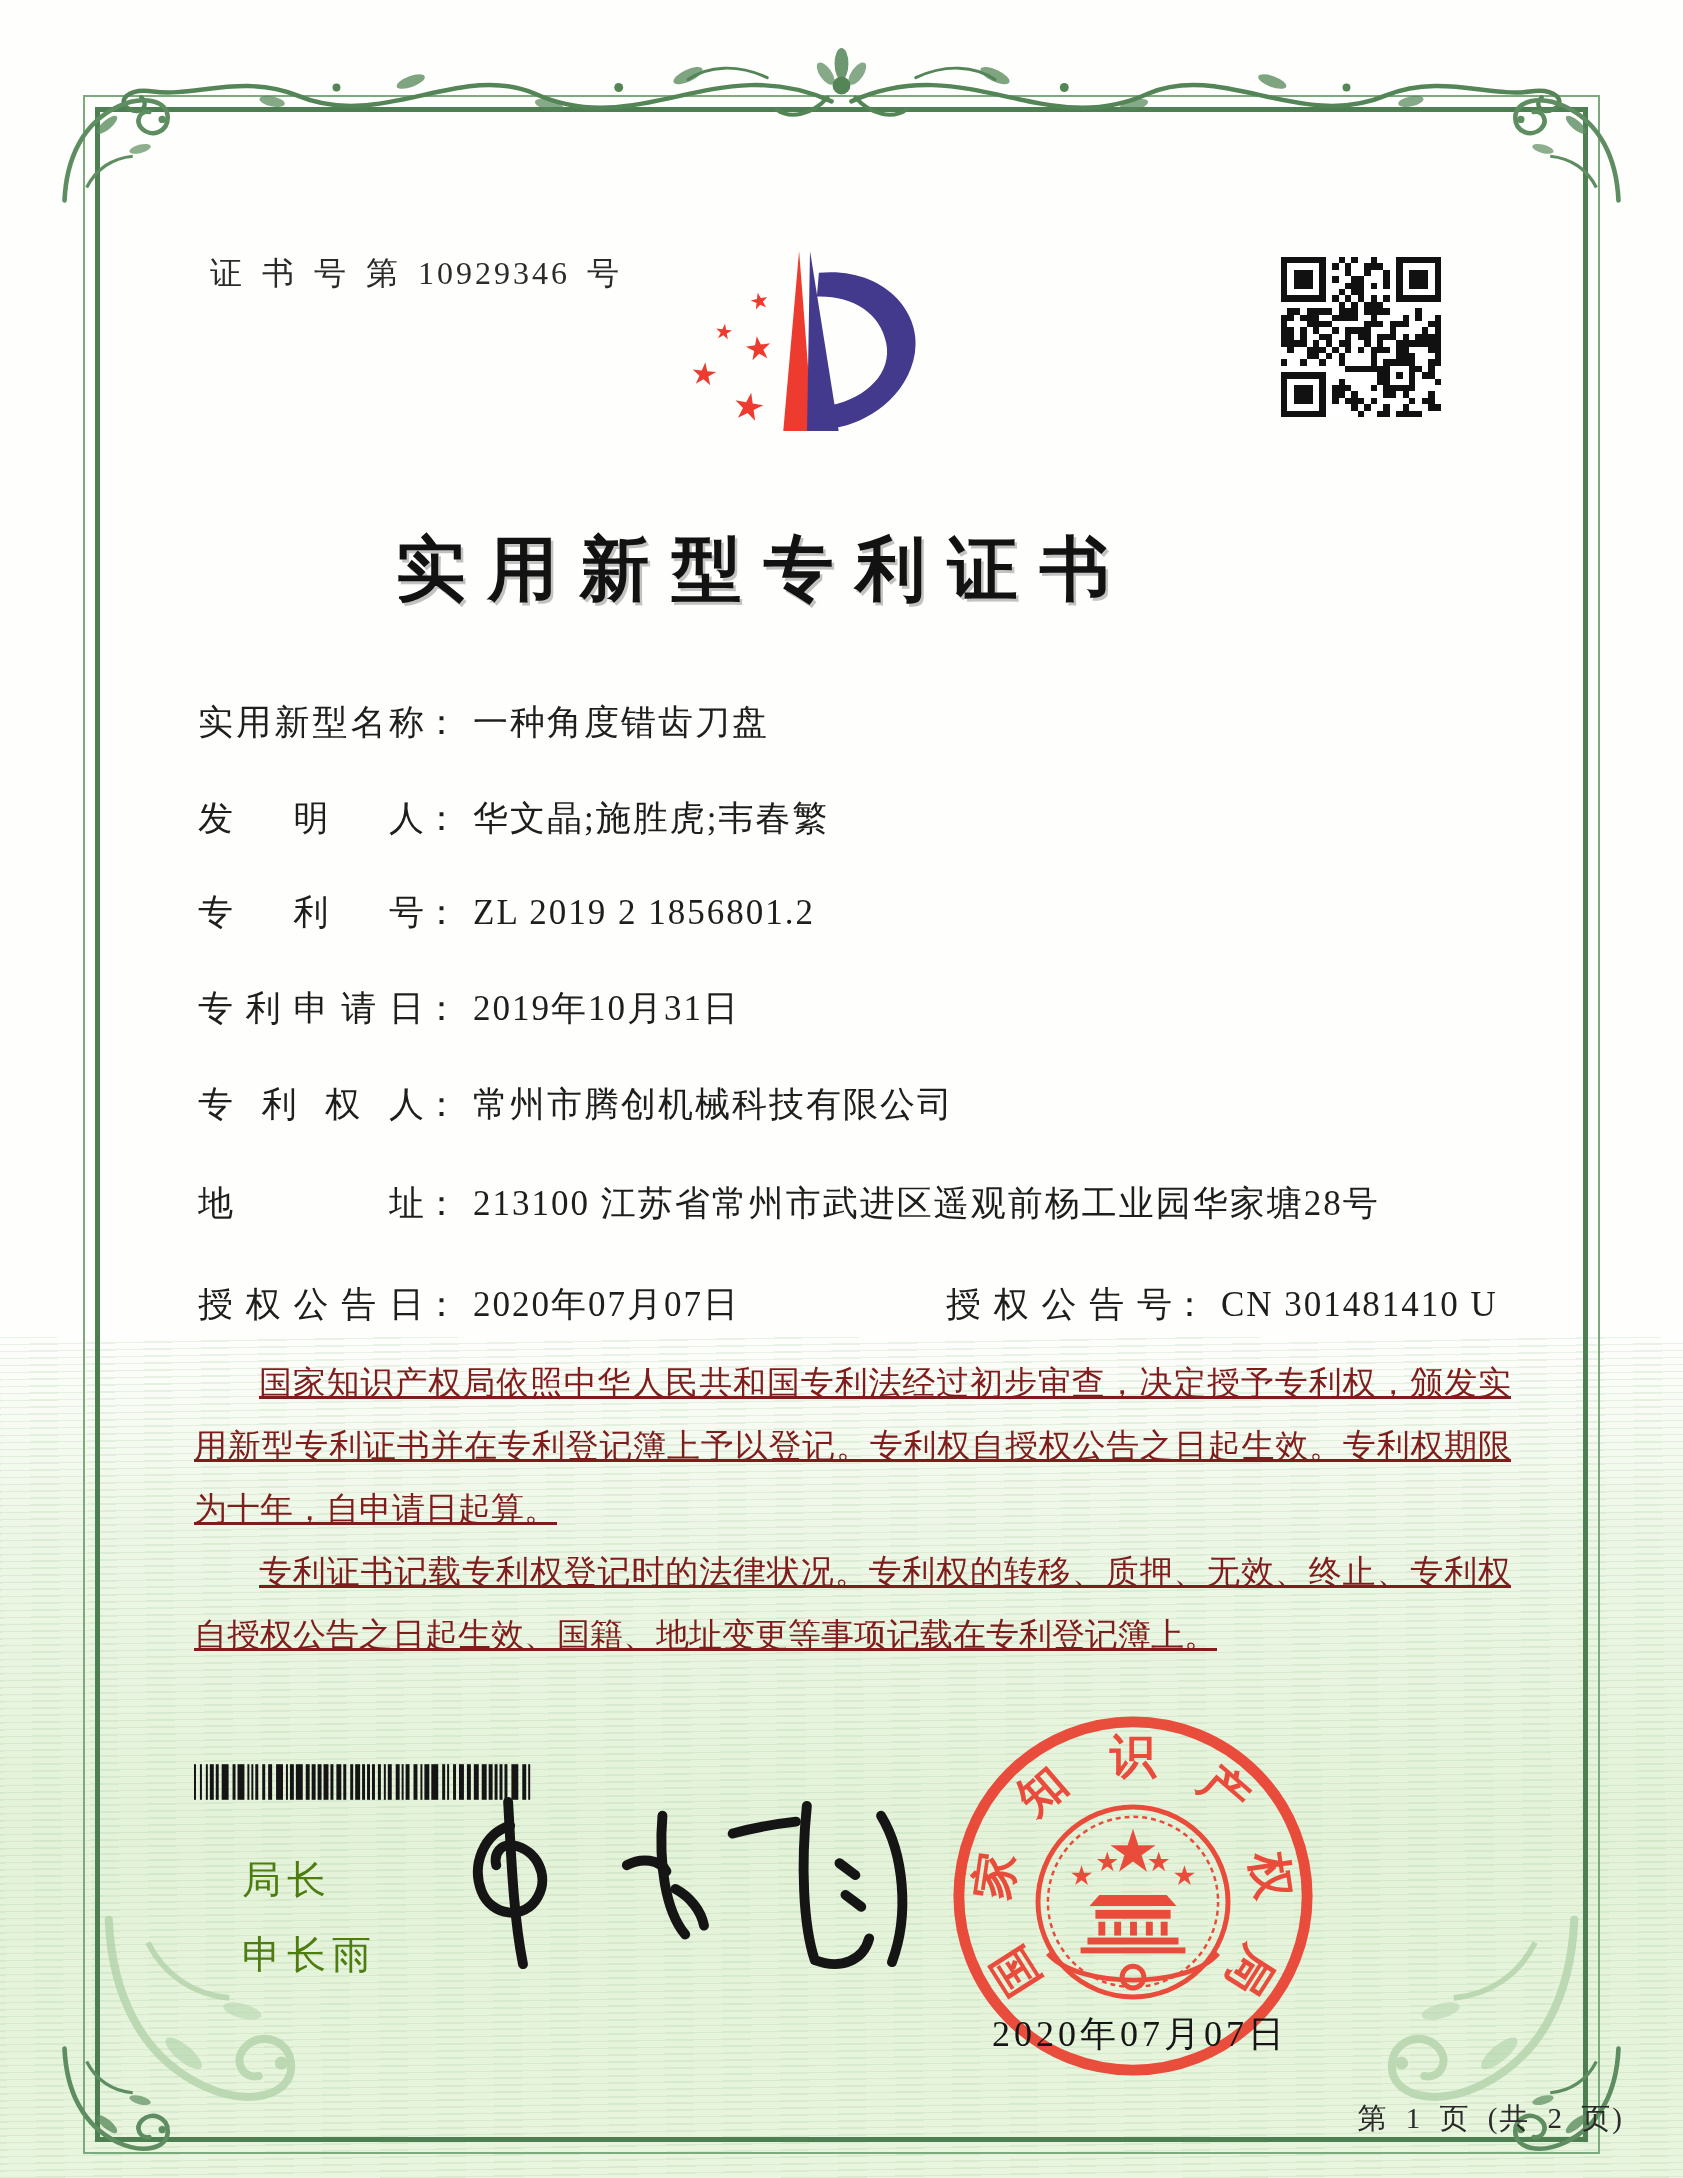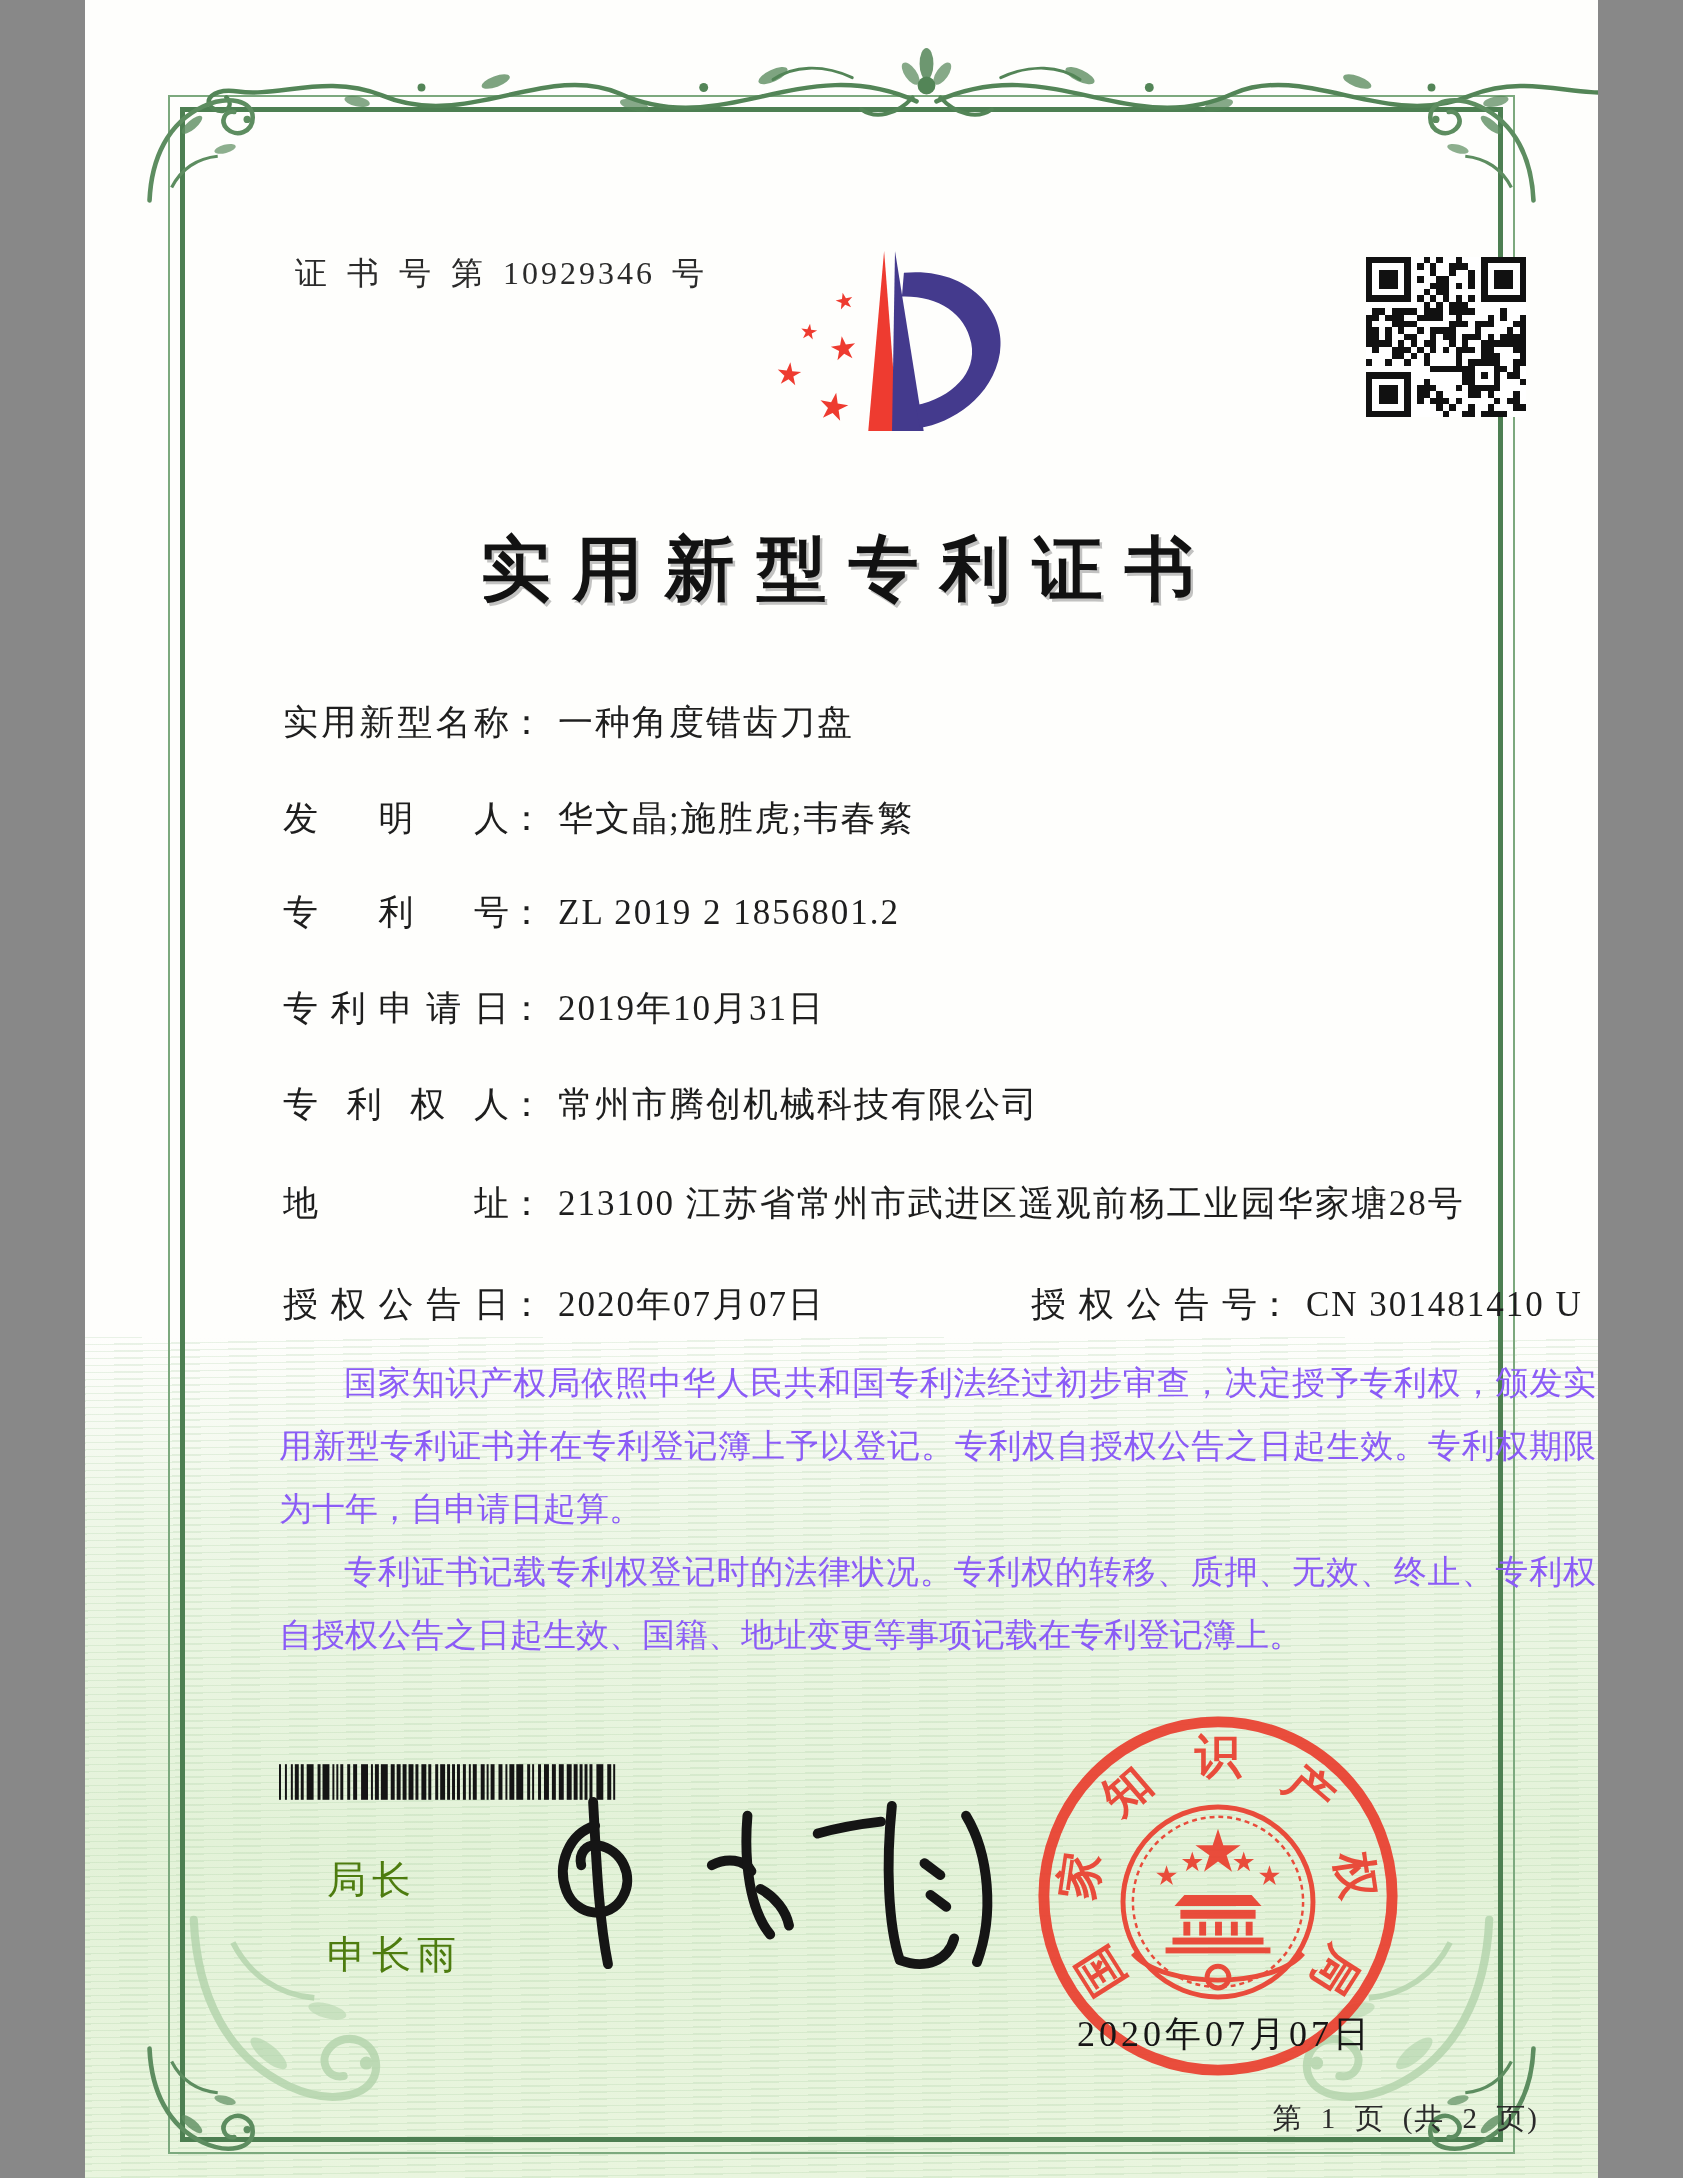--- a/index.html
+++ b/index.html
@@ -1,17 +1,17 @@
 <!DOCTYPE html>
 <html><head>
 <meta charset="utf-8">
 <style>
   html,body{margin:0;padding:0;background:#888;}
   .page{
-    position:relative; width:1513px; height:2178px; margin:0 auto;
+    position:relative; width:1683px; height:2178px; margin:0 auto;
     background:#fefefc; overflow:hidden;
     font-family:"Liberation Serif","DejaVu Serif",serif; color:#1e1e1e;
   }
   
   .bg-bottom{
     position:absolute; left:0; right:0; top:1337px; bottom:0; z-index:0;
     background:
       repeating-linear-gradient(179deg, rgba(150,195,145,.20) 0 1.5px, rgba(255,255,255,0) 1.5px 7px),
       linear-gradient(180deg, rgba(238,247,232,0) 0%, #eef7e7 22%, #e3f2d8 60%, #e9f5de 100%);
   }
@@ -43,21 +43,21 @@
   
   .row{position:absolute; z-index:4; left:198px; font-size:35px; white-space:nowrap;}
   .flabel{display:inline-block; width:226px; text-align:justify; text-align-last:justify; vertical-align:bottom;}
   .colon{display:inline-block; margin-right:14px;}
   .fvalue{letter-spacing:2px;}
   .row-grant{width:1297px;}
   .grant-no-group{position:absolute; left:748px; top:0;}
   
   .paras{
     position:absolute; z-index:4; left:194px; top:1352px; width:1317px;
-    font-size:33px; line-height:63px; text-align:justify; color:#8b5cf6;
+    font-size:33px; line-height:63px; text-align:justify; color:#7f1d1d;text-decoration:underline;
   }
   .paras p{margin:0; text-indent:65px;}
   
   .barcode{position:absolute; z-index:4; left:194px; top:1764px;}
   .signer-title,.signer-name{
     position:absolute; z-index:4; left:242px; font-size:39px; color:#4d7c0f;
     font-family:"Liberation Sans","DejaVu Sans",sans-serif; letter-spacing:6px;
   }
   .signer-title{top:1853px;}
   .signer-name{top:1928px;}

